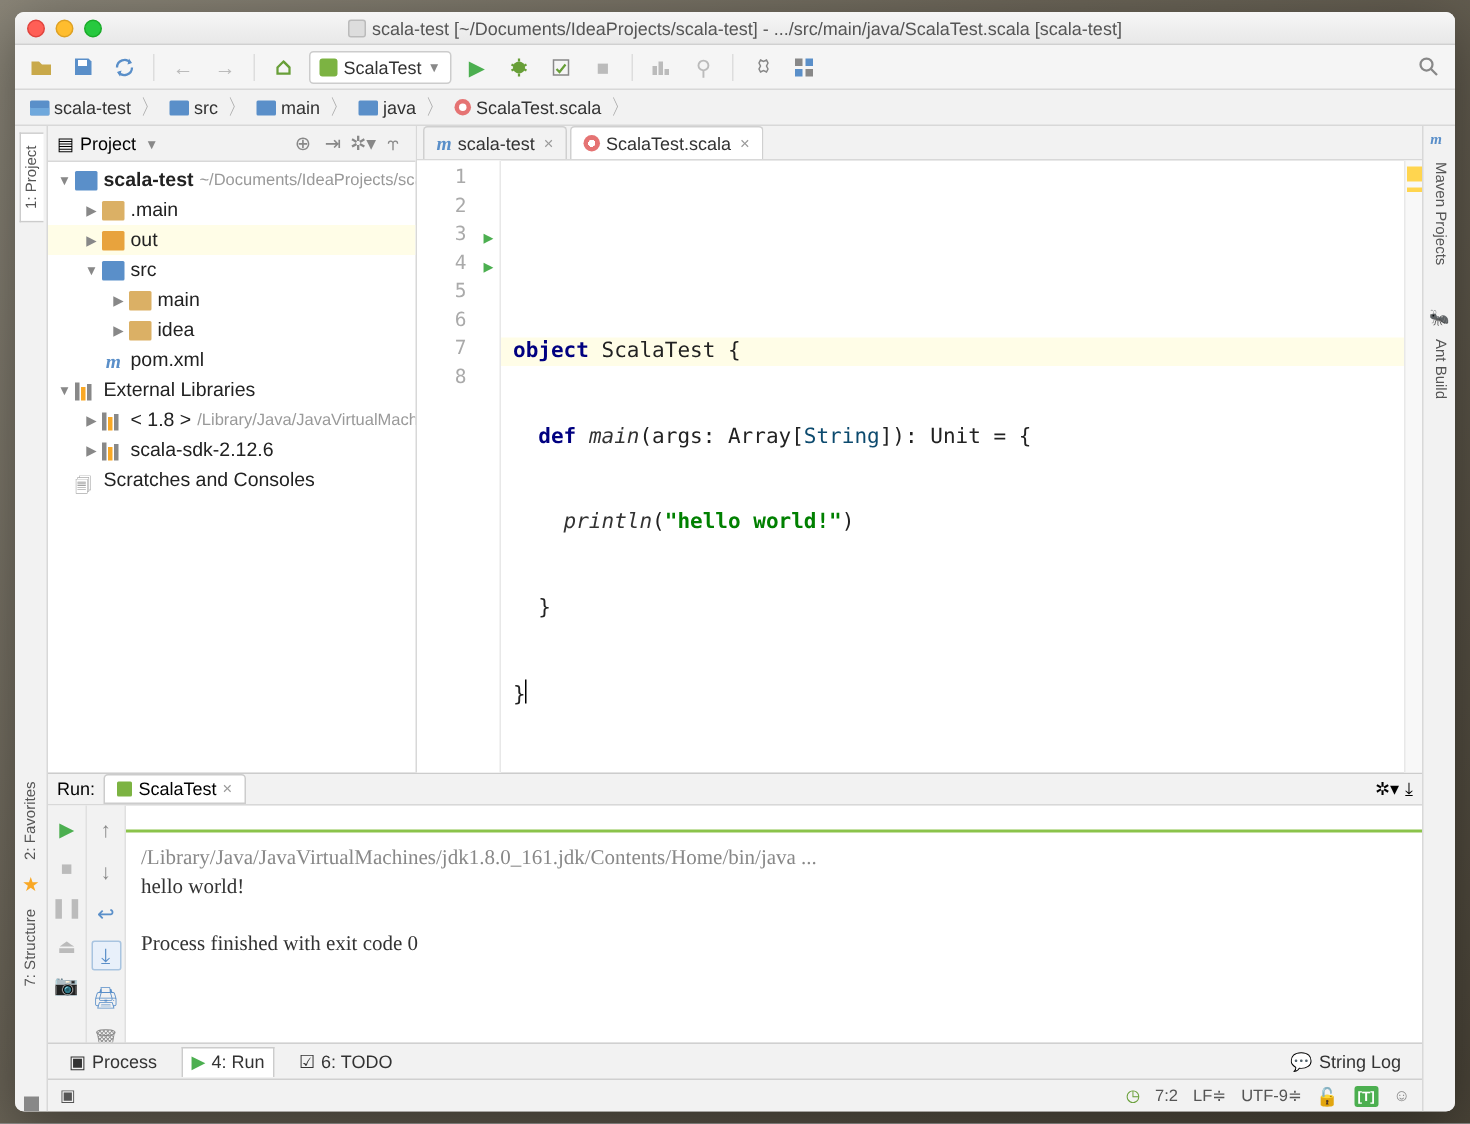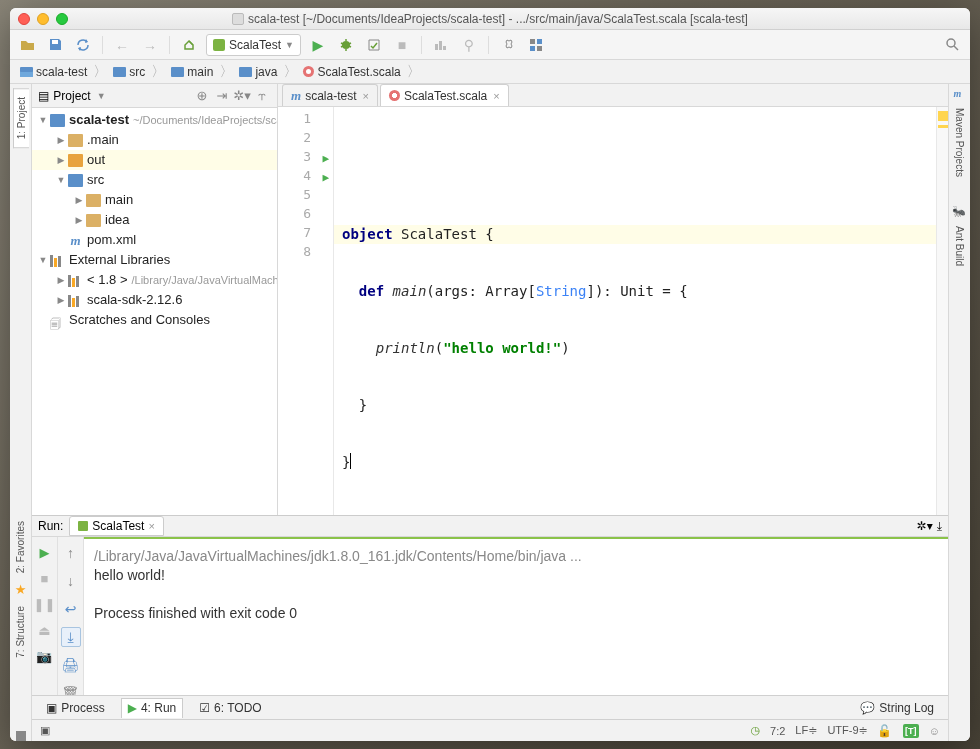--- a/index.html
+++ b/index.html
@@ -78,41 +78,41 @@
 .editor-body { flex: 1; display: flex; position: relative; }
 .gutter { width: 56px; background: #fff; border-right: 1px solid #e8e8e8; font-family: Menlo, Monaco, monospace; font-size: 13px; color: #aaa; text-align: right; padding-top: 4px; }
 .gutter-row { height: 19px; padding-right: 22px; position: relative; }
 .gutter-run { position: absolute; right: 4px; top: 3px; color: #4caf50; font-size: 11px; cursor: pointer; }
 .code { flex: 1; font-family: Menlo, Monaco, monospace; font-size: 14px; padding: 4px 0 0 8px; line-height: 19px; white-space: pre; color: #222; position: relative; }
 .code .hl-line { position: absolute; left: 0; right: 0; height: 19px; background: #fffde7; z-index: 0; }
 .code-line { position: relative; z-index: 1; height: 19px; }
 .kw { color: #000080; font-weight: bold; }
 .pkg { color: #000; background: #fff3a0; }
 .str { color: #008000; font-weight: bold; }
-.type { color: #3b82f6; }
+.type { color: #0c4a6e; }
 .fn { font-style: italic; color: #333; }
 .caret { display: inline-block; width: 1px; height: 16px; background: #000; vertical-align: -2px; animation: blink 1s steps(1) infinite; }
 @keyframes blink { 50% { opacity: 0; } }
 .err-stripe { width: 12px; background: #f8f8f8; border-left: 1px solid #e8e8e8; }
 .err-mark-g { width: 10px; height: 10px; background: #ffd54f; margin: 4px auto; }
 .err-mark-y { width: 10px; height: 3px; background: #ffd54f; margin: 1px auto; }
 .run-panel { height: 180px; border-top: 1px solid #ccc; display: flex; flex-direction: column; background: #fff; }
 .run-header { height: 24px; background: #f2f2f2; border-bottom: 1px solid #d8d8d8; display: flex; align-items: center; padding: 0 6px; font-size: 12px; }
 .run-tab { display: flex; align-items: center; gap: 4px; padding: 0 8px; height: 20px; border: 1px solid #ccc; border-radius: 3px 3px 0 0; background: #fff; margin-left: 6px; cursor: pointer; }
 .run-tab .close { color: #999; font-size: 11px; }
 .run-header .tools { margin-left: auto; display: flex; gap: 4px; }
 .run-body { flex: 1; display: flex; }
 .run-left-tools { width: 26px; background: #f2f2f2; border-right: 1px solid #e0e0e0; display: flex; flex-direction: column; align-items: center; padding-top: 6px; gap: 8px; }
 .run-left-tools .t { width: 18px; height: 18px; display: flex; align-items: center; justify-content: center; color: #888; cursor: pointer; font-size: 13px; }
 .run-left-tools .t.green { color: #4caf50; }
 .run-extra-tools { width: 26px; background: #f2f2f2; border-right: 1px solid #e0e0e0; display: flex; flex-direction: column; align-items: center; padding-top: 6px; gap: 8px; }
 .run-extra-tools .t { width: 20px; height: 20px; display: flex; align-items: center; justify-content: center; color: #5a8fc9; cursor: pointer; border: 1px solid transparent; border-radius: 2px; font-size: 14px; }
 .run-extra-tools .t.active { border: 1px solid #a8c4e0; background: #e8f0fa; }
 .run-extra-tools .t.gray { color: #888; }
-.console { flex: 1; font-family: Liberation Sans, sans-serif; font-size: 14px; padding: 8px 10px; line-height: 19px; color: #333; white-space: pre; overflow: auto; border-top: 2px solid #8bc34a; }
+.console { flex: 1; font-family: Liberation Serif, serif; font-size: 14px; padding: 8px 10px; line-height: 19px; color: #333; white-space: pre; overflow: auto; border-top: 2px solid #8bc34a; margin-top: 16px; }
 .console .path { color: #888; }
 .bottom-bar { height: 24px; background: #f2f2f2; border-top: 1px solid #d0d0d0; display: flex; align-items: center; padding: 0 8px; font-size: 12px; gap: 10px; }
 .bottom-tab { display: flex; align-items: center; gap: 4px; padding: 0 6px; height: 20px; cursor: pointer; color: #333; }
 .bottom-tab.active { background: #fff; border: 1px solid #ccc; border-bottom: none; }
 .status-bar { height: 22px; background: #f2f2f2; border-top: 1px solid #d0d0d0; display: flex; align-items: center; padding: 0 8px; font-size: 11px; color: #555; }
 .status-bar .right { margin-left: auto; display: flex; align-items: center; gap: 10px; }
 .lock-ic { font-size: 12px; color: #c9a94a; }
 .t-badge { display: inline-flex; width: 16px; height: 14px; background: #4caf50; color: #fff; font-size: 9px; font-weight: bold; align-items: center; justify-content: center; border-radius: 2px; }
 </style>
 </head>

